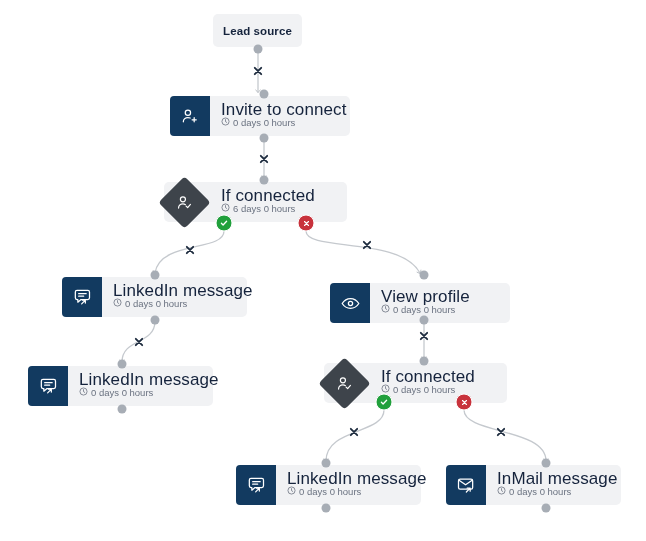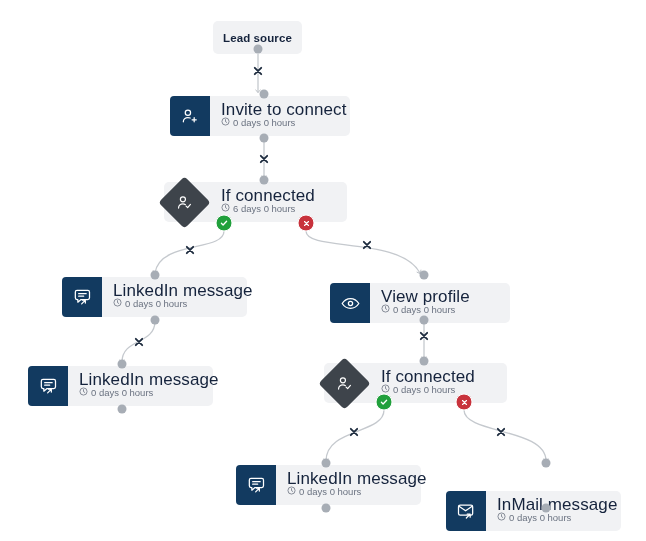--- a/index.html
+++ b/index.html
@@ -31,21 +31,20 @@
     display: flex;
     align-items: stretch;
     background: #f1f2f4;
     border-radius: 5px;
     height: 40px;
     box-sizing: border-box;
   }
   .node.plain {
     align-items: center;
     justify-content: center;
-    margin-top: 7px;
   }
   .node-icon {
     width: 40px;
     min-width: 40px;
     background: #123a60;
     border-radius: 4px 0 0 4px;
     display: flex;
     align-items: center;
     justify-content: center;
     color: #ffffff;
@@ -352,21 +351,21 @@
           <svg width="9" height="9" viewBox="0 0 24 24" fill="none" stroke="#6a7280" stroke-width="2.1">
             <circle cx="12" cy="12" r="9.5"></circle>
               <path d="M12 7v5.3l3.2 2.1" stroke-linecap="round"></path>
           </svg>
         </span>
         <span>0 days 0 hours</span>
       </div>
     </div>
   </div>
 
-  <div class="node" style="left:446px;top:491px;width:175px">
+  <div class="node" style="left:446px;top:465px;width:175px">
     <div class="node-icon">
       <svg width="20" height="20" viewBox="0 0 24 24" fill="none" stroke="#ffffff" stroke-width="1.5" stroke-linecap="round" stroke-linejoin="round">
         <rect x="3" y="5" width="17" height="12" rx="2"></rect>
         <path d="M3.6 6.2l7.9 5.6 7.9-5.6"></path>
         <path d="M12.4 20.4l4.6-4.6M13.4 15.8h3.6v3.6"></path>
       </svg>
     </div>
     <div class="node-body">
       <div class="node-title">InMail message</div>
       <div class="node-sub">

